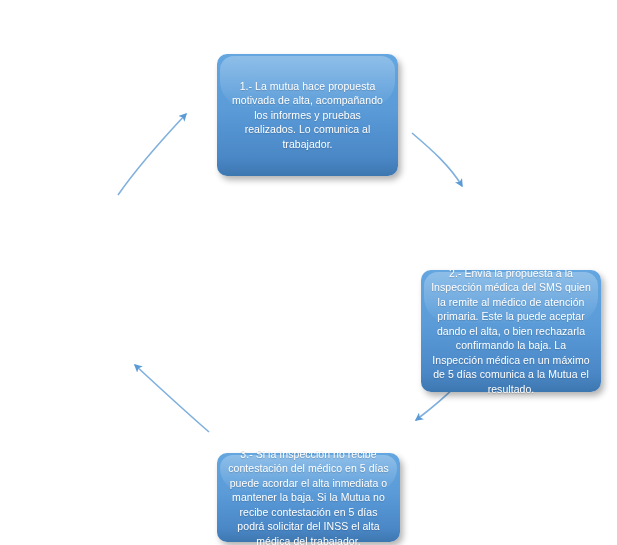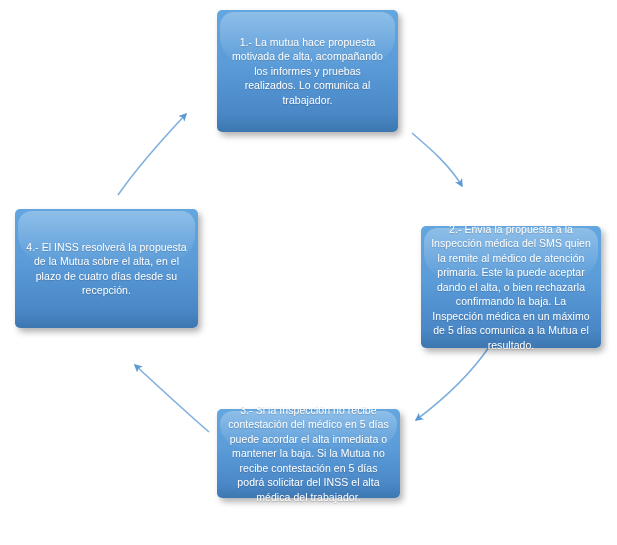--- a/index.html
+++ b/index.html
@@ -12,27 +12,28 @@
     position: relative;
     width: 617px;
     height: 545px;
     background: #ffffff;
     overflow: hidden;
     font-family: "Liberation Sans", sans-serif;
   }
   .flow-box {
     position: absolute;
     box-sizing: border-box;
-    border-radius: 5px;
+    border-radius: 10px;
     background: linear-gradient(to bottom, #63a6e0 0%, #5a9bd8 45%, #4a87c6 85%, #3d77b0 100%);
     box-shadow: 3px 4px 6px rgba(0,0,0,0.30);
     display: flex;
     align-items: center;
     justify-content: center;
     padding: 2px 10px;
+    margin-top: 44px;
   }
   .flow-box::before {
     content: "";
     position: absolute;
     left: 3px;
     right: 3px;
     top: 2px;
     height: 42%;
     border-radius: 14px 14px 26px 26px;
     background: linear-gradient(to bottom, rgba(255,255,255,0.28), rgba(255,255,255,0.02));
@@ -88,17 +89,14 @@
   </div>
 
   <div class="flow-box" id="box-2">
     <div class="flow-text">2.- Envía la propuesta a la Inspección médica del SMS quien la remite al médico de atención primaria.  Este la puede aceptar dando el alta, o bien rechazarla confirmando la baja. La Inspección médica en un máximo de 5 días comunica a la Mutua el resultado.</div>
   </div>
 
   <div class="flow-box" id="box-3">
     <div class="flow-text">3.- Si la Inspección no recibe contestación del médico en 5 días puede acordar el alta inmediata o mantener la baja.  Si la Mutua no recibe contestación en 5 días podrá solicitar del INSS el alta médica del trabajador.</div>
   </div>
 
-  <div class="flow-box" id="box-4">
-    <div class="flow-text">4.- El INSS resolverá la propuesta de la Mutua sobre el alta, en el plazo de cuatro días desde su recepción.</div>
-  </div>
 
 </div>
 
 </body></html>

